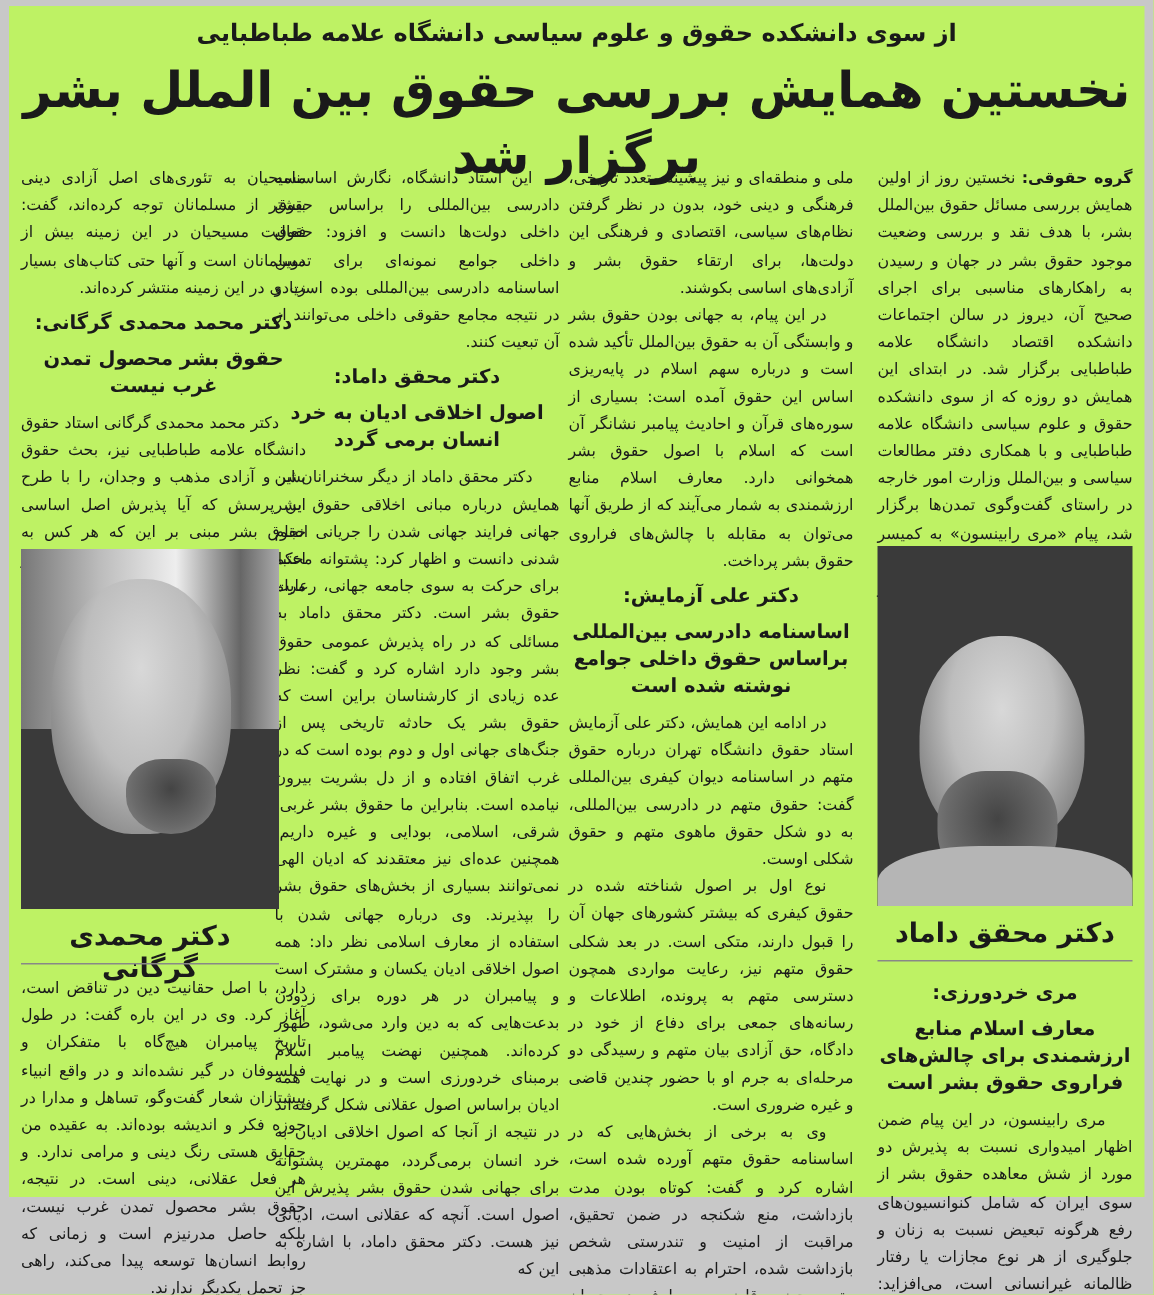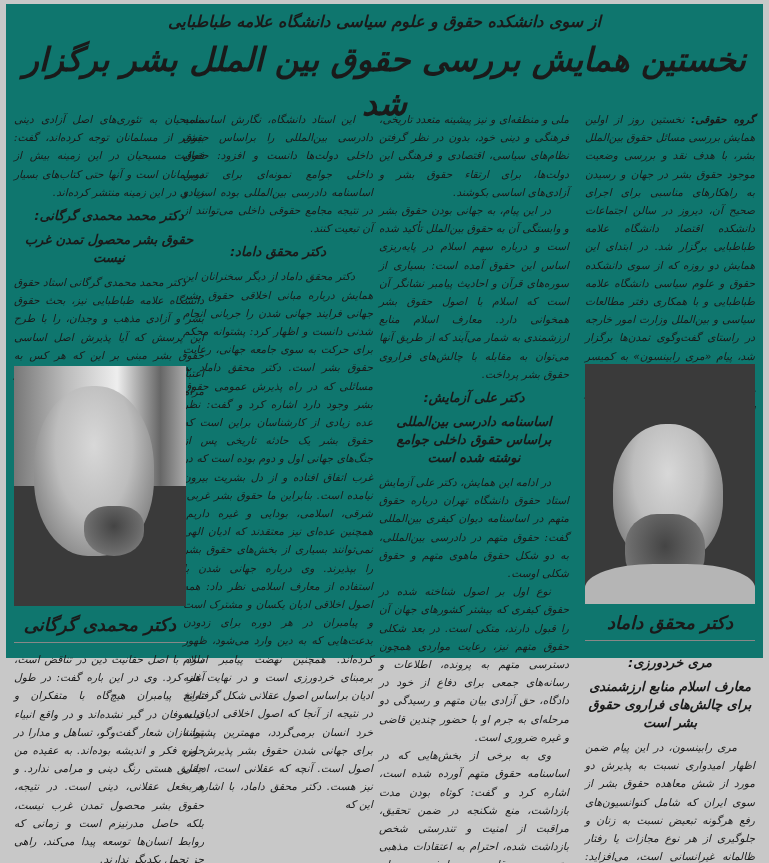--- a/index.html
+++ b/index.html
@@ -1,18 +1,18 @@
 <!DOCTYPE html>
 <html><head>
 <meta charset="utf-8">
 <style>
   html,body{margin:0;padding:0;}
   body{width:769px;height:863px;background:#c8c8c8;position:relative;overflow:hidden;
        font-family:"DejaVu Sans","Liberation Sans",sans-serif;color:#1a1a1a;direction:rtl;}
-  .page{position:absolute;left:6px;top:4px;width:757px;height:654px;background:#0f766e;font-style:italic;}
+  .page{position:absolute;left:6px;top:4px;width:757px;height:794px;background:#bef264;}
   .kicker{position:absolute;top:8px;left:0;right:0;text-align:center;font-weight:bold;font-size:16px;}
   .headline{position:absolute;top:34px;left:0;right:0;text-align:center;font-weight:bold;font-size:33px;line-height:44px;letter-spacing:-0.5px;}
   .col{position:absolute;top:106px;font-size:10.6px;line-height:18.2px;text-align:justify;}
   .col p{margin:0;}
   .col .indent{text-indent:18px;}
   .c1{right:8px;width:170px;}
   .c2{right:194px;width:190px;}
   .c3{right:390px;width:190px;}
   .sub{font-weight:bold;text-align:center;font-size:13px;line-height:18px;margin:6px 0;}
   .lead{font-weight:bold;}
@@ -55,20 +55,21 @@
     <div class="sub">اساسنامه دادرسی بین‌المللی براساس حقوق داخلی جوامع نوشته شده است</div>
     <p class="indent">در ادامه این همایش، دکتر علی آزمایش استاد حقوق دانشگاه تهران درباره حقوق متهم در اساسنامه دیوان کیفری بین‌المللی گفت: حقوق متهم در دادرسی بین‌المللی، به دو شکل حقوق ماهوی متهم و حقوق شکلی اوست.</p>
     <p class="indent">نوع اول بر اصول شناخته شده در حقوق کیفری که بیشتر کشورهای جهان آن را قبول دارند، متکی است. در بعد شکلی حقوق متهم نیز، رعایت مواردی همچون دسترسی متهم به پرونده، اطلاعات و رسانه‌های جمعی برای دفاع از خود در دادگاه، حق آزادی بیان متهم و رسیدگی دو مرحله‌ای به جرم او با حضور چندین قاضی و غیره ضروری است.</p>
     <p class="indent">وی به برخی از بخش‌هایی که در اساسنامه حقوق متهم آورده شده است، اشاره کرد و گفت: کوتاه بودن مدت بازداشت، منع شکنجه در ضمن تحقیق، مراقبت از امنیت و تندرستی شخص بازداشت شده، احترام به اعتقادات مذهبی متهم، حضور قاضی بی طرف در جریان دادرسی و حفظ حرمت انسانی متهم به عنوان رعایت حقوق بشر در این اساسنامه پیش بینی شده است.</p>
 
   </div>
 
   <div class="col c3">
     <p class="indent">این استاد دانشگاه، نگارش اساسنامه دادرسی بین‌المللی را براساس حقوق داخلی دولت‌ها دانست و افزود: حقوق داخلی جوامع نمونه‌ای برای تدوین اساسنامه دادرسی بین‌المللی بوده است و در نتیجه مجامع حقوقی داخلی می‌توانند از آن تبعیت کنند.</p>
     <div class="sub">دکتر محقق داماد:</div>
+    <div class="sub">اصول اخلاقی ادیان به خرد انسان برمی گردد</div>
     <p class="indent">دکتر محقق داماد از دیگر سخنرانان این همایش درباره مبانی اخلاقی حقوق بشر جهانی فرایند جهانی شدن را جریانی انجام شدنی دانست و اظهار کرد: پشتوانه محکم برای حرکت به سوی جامعه جهانی، رعایت حقوق بشر است. دکتر محقق داماد به مسائلی که در راه پذیرش عمومی حقوق بشر وجود دارد اشاره کرد و گفت: نظر عده زیادی از کارشناسان براین است که حقوق بشر یک حادثه تاریخی پس از جنگ‌های جهانی اول و دوم بوده است که در غرب اتفاق افتاده و از دل بشریت بیرون نیامده است. بنابراین ما حقوق بشر غربی، شرقی، اسلامی، بودایی و غیره داریم. همچنین عده‌ای نیز معتقدند که ادیان الهی نمی‌توانند بسیاری از بخش‌های حقوق بشر را بپذیرند. وی درباره جهانی شدن با استفاده از معارف اسلامی نظر داد: همه اصول اخلاقی ادیان یکسان و مشترک است و پیامبران در هر دوره برای زدودن بدعت‌هایی که به دین وارد می‌شود، ظهور کرده‌اند. همچنین نهضت پیامبر اسلام برمبنای خردورزی است و در نهایت همه ادیان براساس اصول عقلانی شکل گرفته‌اند در نتیجه از آنجا که اصول اخلاقی ادیان به خرد انسان برمی‌گردد، مهمترین پشتوانه برای جهانی شدن حقوق بشر پذیرش این اصول است. آنچه که عقلانی است، ادیانی نیز هست. دکتر محقق داماد، با اشاره به این که</p>
   </div>
 
   <div class="col" style="left:8px;width:190px;">
     <p>مسیحیان به تئوری‌های اصل آزادی دینی بیشتر از مسلمانان توجه کرده‌اند، گفت: فعالیت مسیحیان در این زمینه بیش از مسلمانان است و آنها حتی کتاب‌های بسیار زیادی در این زمینه منتشر کرده‌اند.</p>
     <div class="sub">دکتر محمد محمدی گرگانی:</div>
     <div class="sub">حقوق بشر محصول تمدن غرب نیست</div>
     <p class="indent">دکتر محمد محمدی گرگانی استاد حقوق دانشگاه علامه طباطبایی نیز، بحث حقوق بشر و آزادی مذهب و وجدان، را با طرح این پرسش که آیا پذیرش اصل اساسی حقوق بشر مبنی بر این که هر کس به اعتبار انسان بودنش فارغ از هر دین و مرامی که</p>
   </div>
 

